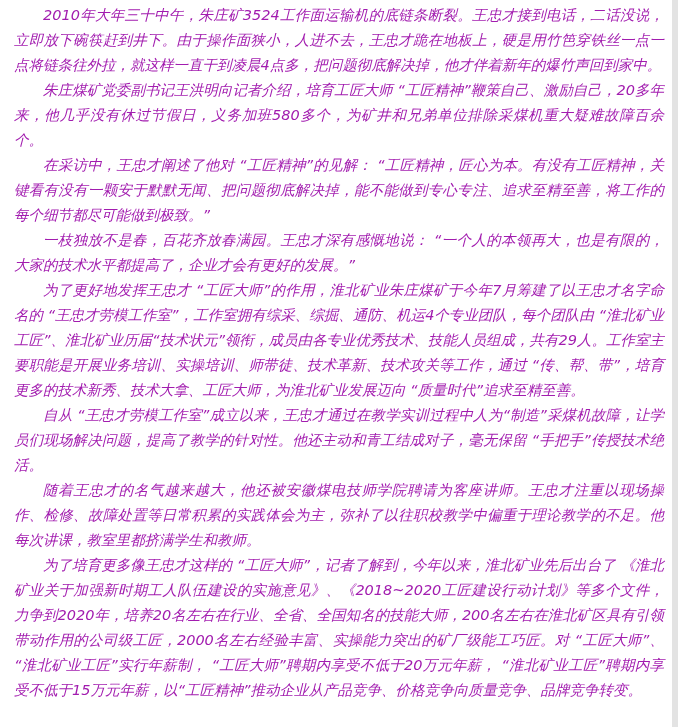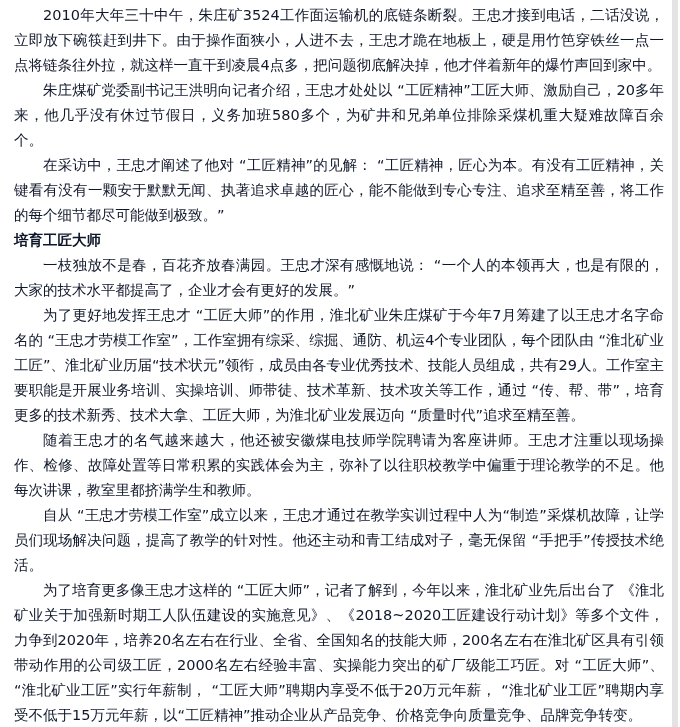--- a/index.html
+++ b/index.html
@@ -17,24 +17,25 @@
     width: 680px;
     height: 727px;
     background: #ffffff;
     font-family: "DejaVu Sans", sans-serif;
   }
   .content {
     position: absolute;
     top: 3px;
     left: 14px;
     width: 650px;
-    color: #0f172a;
+    color: #a21caf;
     font-size: 14.5px;
     line-height: 25px;
     text-align: justify;
+    font-style: italic;
   }
   .content p {
     margin: 0;
     text-indent: 2em;
   }
   .content h2 {
     margin: 0;
     font-size: 14.5px;
     line-height: 25px;
     font-weight: 700;
@@ -49,23 +50,22 @@
     height: 727px;
     background: #e3e3e3;
   }
 </style>
 </head>
 <body>
 
 <div class="page">
   <div class="content">
     <p>2010年大年三十中午，朱庄矿3524工作面运输机的底链条断裂。王忠才接到电话，二话没说，立即放下碗筷赶到井下。由于操作面狭小，人进不去，王忠才跪在地板上，硬是用竹笆穿铁丝一点一点将链条往外拉，就这样一直干到凌晨4点多，把问题彻底解决掉，他才伴着新年的爆竹声回到家中。</p>
-    <p>朱庄煤矿党委副书记王洪明向记者介绍，王忠才处处以 “工匠精神”工匠大师、激励自己，20多年来，他几乎没有休过节假日，义务加班580多个，为矿井和兄弟单位排除采煤机重大疑难故障百余个。</p>
-    <p>在采访中，王忠才阐述了他对 “工匠精神”的见解： “工匠精神，匠心为本。有没有工匠精神，关键看有没有一颗安于默默无闻、执著追求卓越的匠心，能不能做到专心专注、追求至精至善，将工作的每个细节都尽可能做到极致。”</p>
-    <h2>培育工匠大师</h2>
+    <p>朱庄煤矿党委副书记王洪明向记者介绍，培育工匠大师 “工匠精神”鞭策自己、激励自己，20多年来，他几乎没有休过节假日，义务加班580多个，为矿井和兄弟单位排除采煤机重大疑难故障百余个。</p>
+    <p>在采访中，王忠才阐述了他对 “工匠精神”的见解： “工匠精神，匠心为本。有没有工匠精神，关键看有没有一颗安于默默无闻、把问题彻底解决掉，能不能做到专心专注、追求至精至善，将工作的每个细节都尽可能做到极致。”</p>
     <p>一枝独放不是春，百花齐放春满园。王忠才深有感慨地说： “一个人的本领再大，也是有限的，大家的技术水平都提高了，企业才会有更好的发展。”</p>
     <p>为了更好地发挥王忠才 “工匠大师”的作用，淮北矿业朱庄煤矿于今年7月筹建了以王忠才名字命名的 “王忠才劳模工作室”，工作室拥有综采、综掘、通防、机运4个专业团队，每个团队由 “淮北矿业工匠”、淮北矿业历届“技术状元”领衔，成员由各专业优秀技术、技能人员组成，共有29人。工作室主要职能是开展业务培训、实操培训、师带徒、技术革新、技术攻关等工作，通过 “传、帮、带”，培育更多的技术新秀、技术大拿、工匠大师，为淮北矿业发展迈向 “质量时代”追求至精至善。</p>
+    <p>自从 “王忠才劳模工作室”成立以来，王忠才通过在教学实训过程中人为“制造”采煤机故障，让学员们现场解决问题，提高了教学的针对性。他还主动和青工结成对子，毫无保留 “手把手”传授技术绝活。</p>
     <p>随着王忠才的名气越来越大，他还被安徽煤电技师学院聘请为客座讲师。王忠才注重以现场操作、检修、故障处置等日常积累的实践体会为主，弥补了以往职校教学中偏重于理论教学的不足。他每次讲课，教室里都挤满学生和教师。</p>
-    <p>自从 “王忠才劳模工作室”成立以来，王忠才通过在教学实训过程中人为“制造”采煤机故障，让学员们现场解决问题，提高了教学的针对性。他还主动和青工结成对子，毫无保留 “手把手”传授技术绝活。</p>
     <p>为了培育更多像王忠才这样的 “工匠大师”，记者了解到，今年以来，淮北矿业先后出台了 《淮北矿业关于加强新时期工人队伍建设的实施意见》、《2018~2020工匠建设行动计划》等多个文件，力争到2020年，培养20名左右在行业、全省、全国知名的技能大师，200名左右在淮北矿区具有引领带动作用的公司级工匠，2000名左右经验丰富、实操能力突出的矿厂级能工巧匠。对 “工匠大师”、 “淮北矿业工匠”实行年薪制， “工匠大师”聘期内享受不低于20万元年薪， “淮北矿业工匠”聘期内享受不低于15万元年薪，以“工匠精神”推动企业从产品竞争、价格竞争向质量竞争、品牌竞争转变。</p>
   </div>
   <div class="scroll-strip"></div>
 </div>
 
 </body></html>

